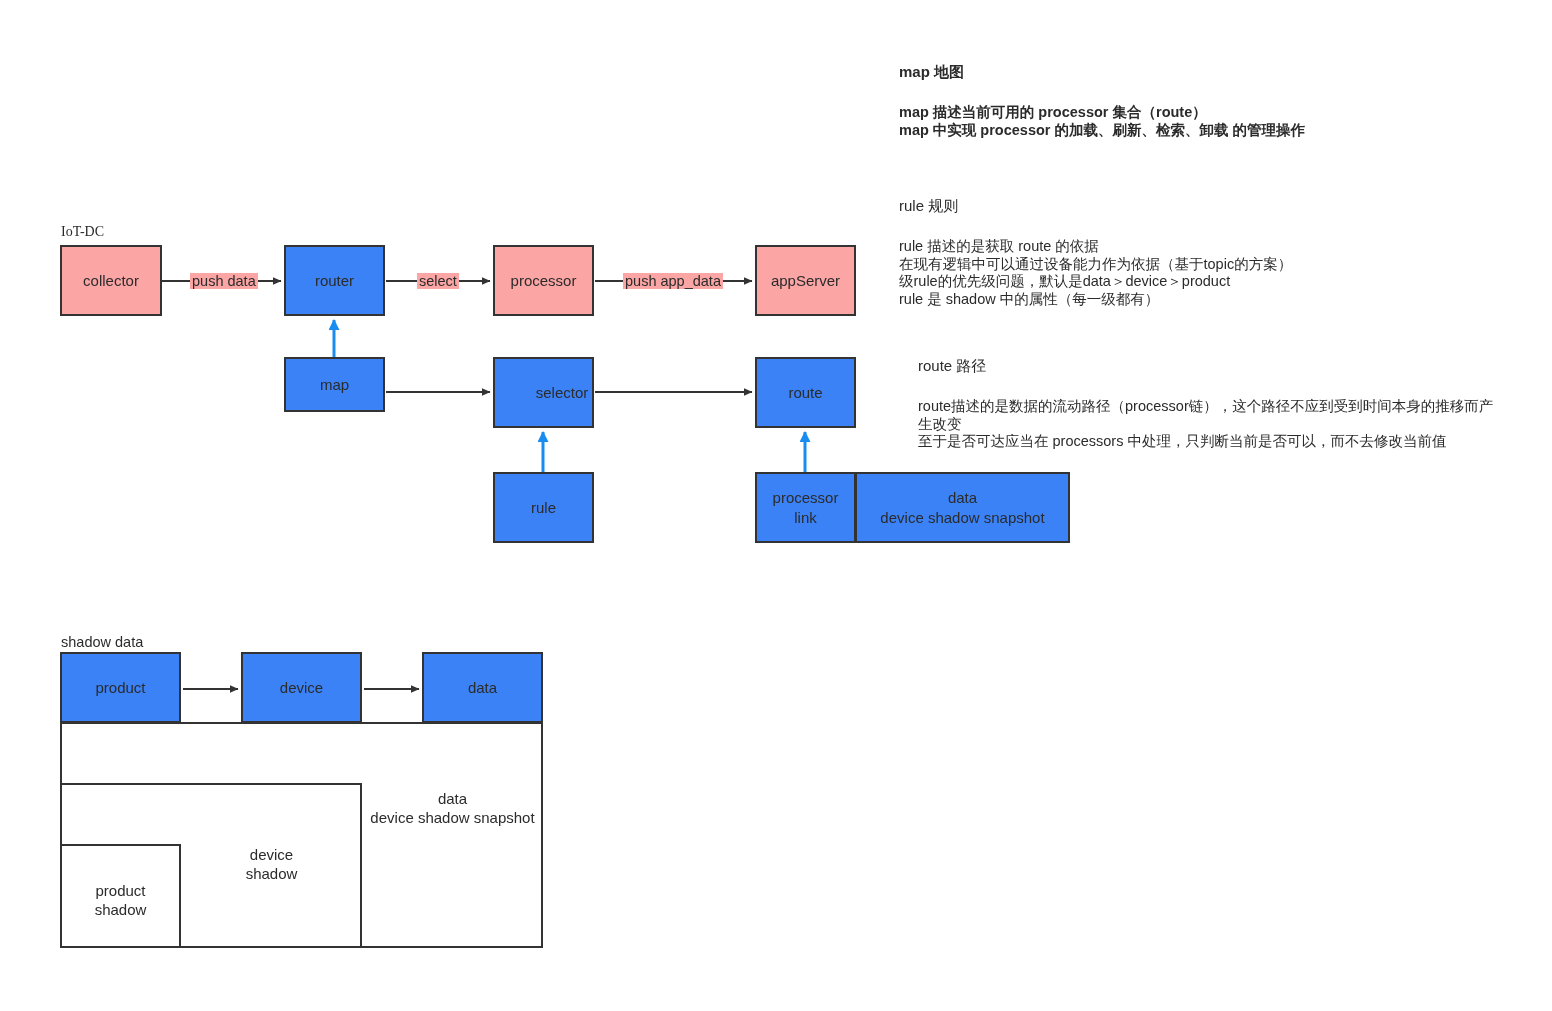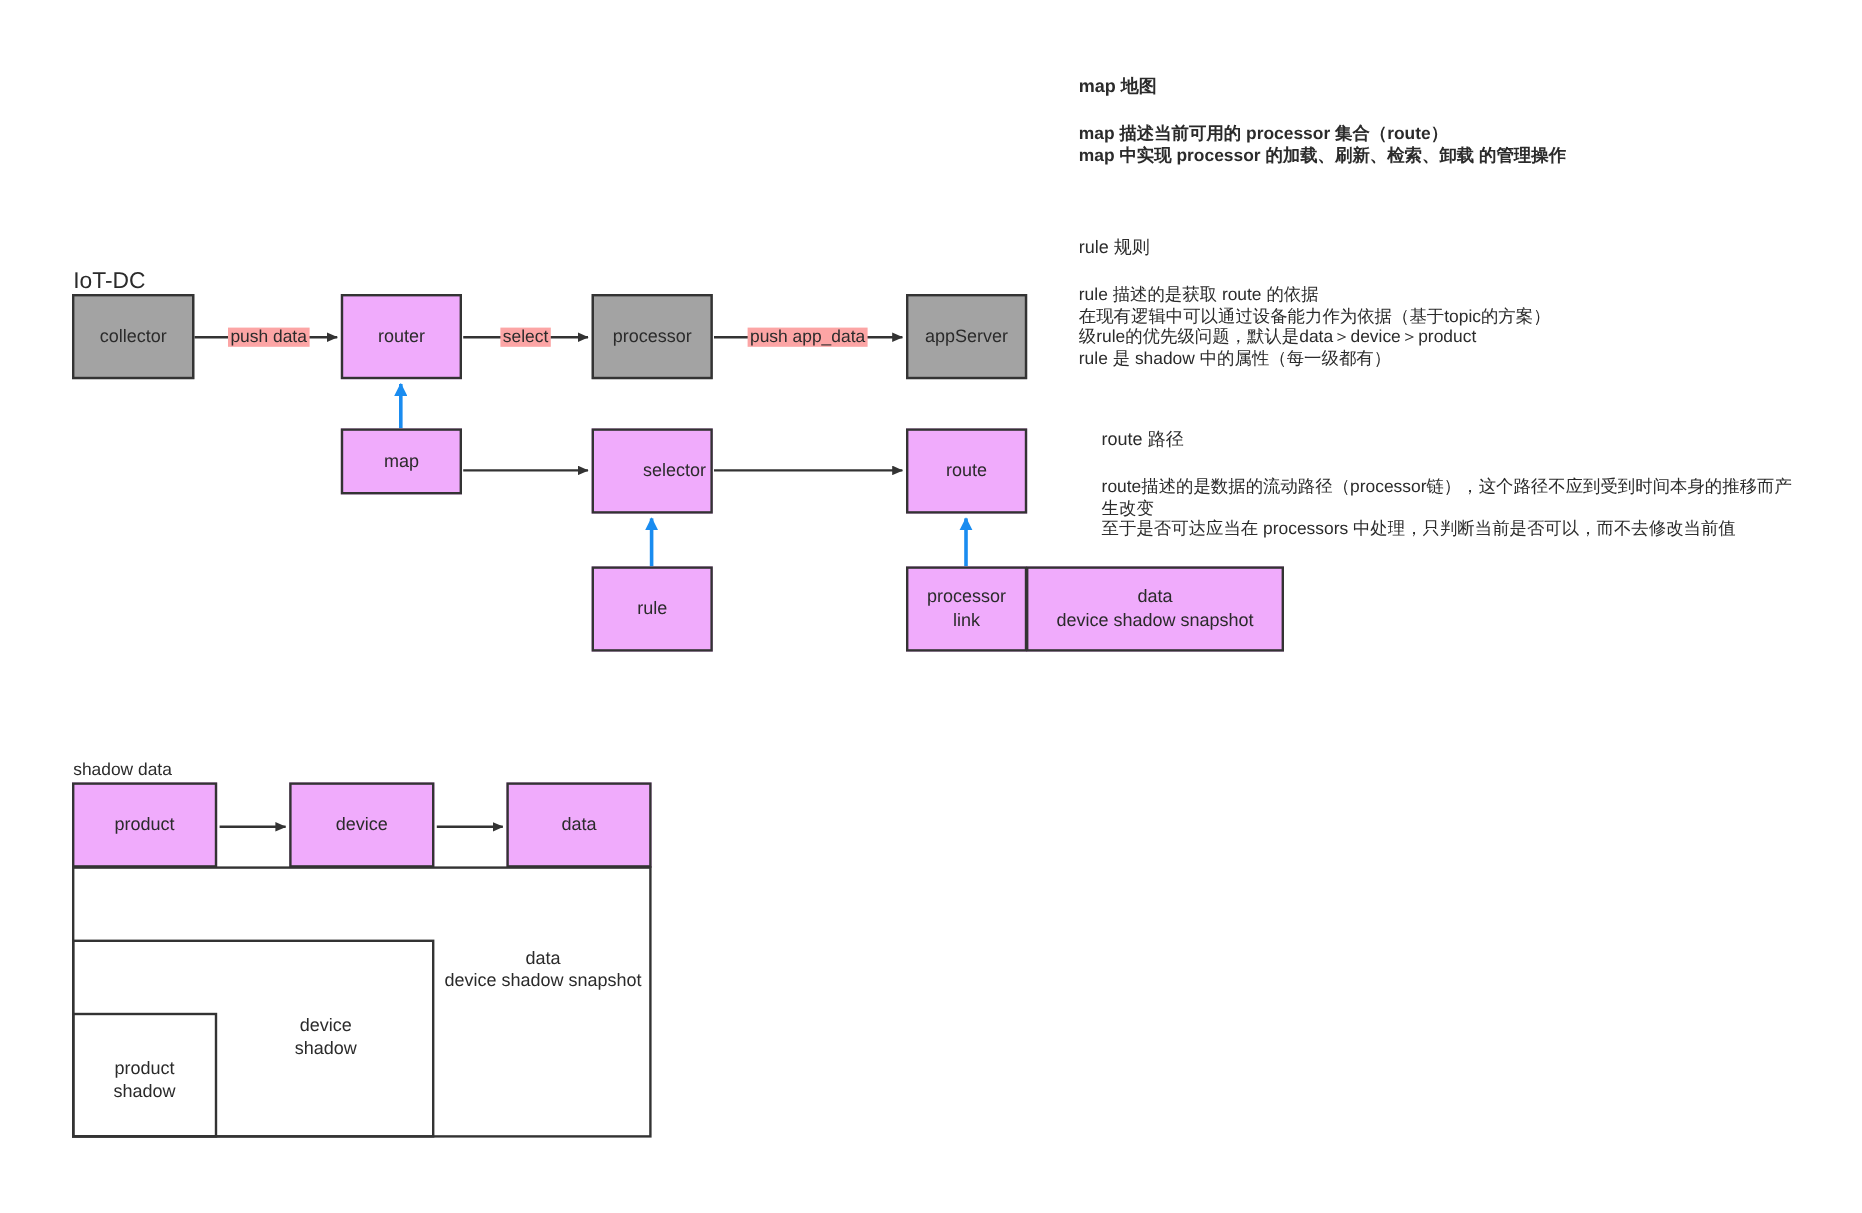--- a/index.html
+++ b/index.html
@@ -12,40 +12,40 @@
     overflow:hidden;
     -webkit-font-smoothing:antialiased;
   }
   .canvas{position:absolute;left:0;top:0;width:1552px;height:1011px;}
 
   
   .node{
     position:absolute;
     box-sizing:border-box;
     border:2px solid #333333;
-    background:#f0abfc;
+    background:#3b82f6;
     display:flex;
     align-items:center;
     justify-content:center;
     text-align:center;
     font-size:15px;
     line-height:1.28;
     color:#2b2b2b;
     white-space:pre-line;
   }
-  .node.green{background:#a3a3a3;}
+  .node.green{background:#fca5a5;}
 
   
   .label{
     position:absolute;
     font-size:14.5px;
     color:#2b2b2b;
     white-space:nowrap;
   }
-  .label.serif{font-family:Liberation Sans, sans-serif;font-size:19px;}
+  .label.serif{font-family:Liberation Serif, serif;font-size:14px;}
 
   
   .edge-label{
     position:absolute;
     font-size:14.5px;
     color:#2b2b2b;
     background:#fca5a5;
     padding:0 2px;
     white-space:nowrap;
   }

